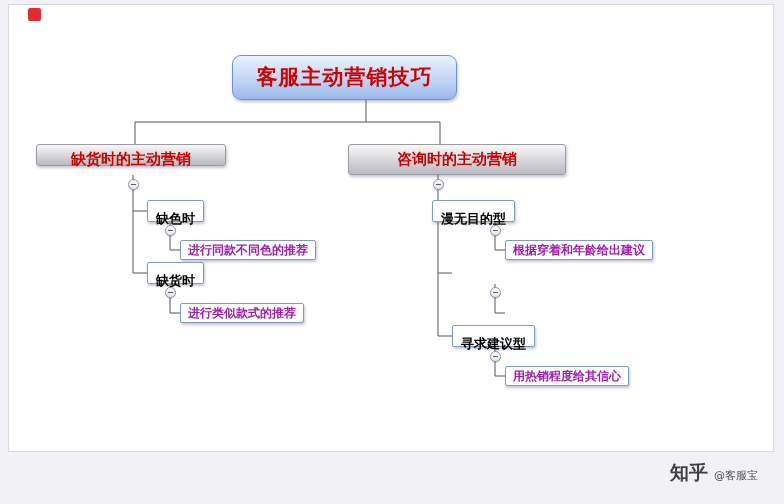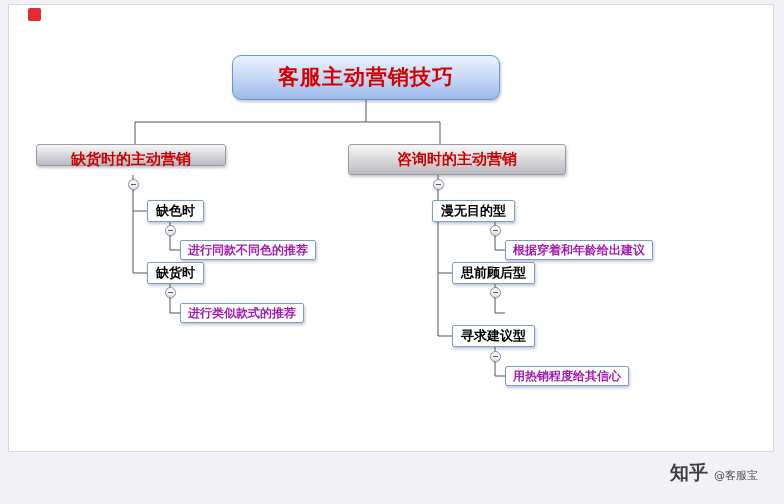--- a/index.html
+++ b/index.html
@@ -32,21 +32,21 @@
     letter-spacing:1px;
   }
   .node.branch{
     border:1px solid #9a9aa2;border-radius:3px;
     background:linear-gradient(180deg,#f8f8f8 0%,#dcdcdf 45%,#b9b9bf 100%);
     color:#cc0000;font-weight:bold;font-size:15px;line-height:29px;
   }
   .node.child{
     border:1px solid #7e9cc9;border-radius:2px;background:#ffffff;
     color:#000;font-weight:bold;font-size:13px;line-height:20px;
-    height:22px;padding:0 8px;
+    height:22px;padding:8px 8px;
   }
   .node.leaf{
     border:1px solid #7e9cc9;border-radius:2px;background:#ffffff;
     color:#a21caf;font-weight:bold;font-size:12px;line-height:18px;
     height:20px;padding:0 7px;
   }
   .toggle{
     position:absolute;width:9px;height:9px;border-radius:50%;
     border:1px solid #8e8e96;
     background:linear-gradient(180deg,#ffffff,#dfe6f0);
@@ -76,35 +76,34 @@
     <path d="M366,100 L366,122 M135,122 L440,122 M135,122 L135,144 M440,122 L440,144"></path>
     <path d="M133,175 L133,273 M133,211 L147,211 M133,273 L147,273"></path>
     <path d="M170,222 L170,250 L180,250"></path>
     <path d="M170,284 L170,313 L180,313"></path>
     <path d="M438,175 L438,336 M438,211 L452,211 M438,273 L452,273 M438,336 L452,336"></path>
     <path d="M495,222 L495,250 L505,250"></path>
     <path d="M495,284 L495,313 L505,313"></path>
     <path d="M495,347 L495,376 L505,376"></path>
   </svg>
 
-  <div class="node root" style="left:232px;top:55px;width:268px;height:45px;">客服主动营销技巧</div>
+  <div class="node root" style="left:232px;top:55px;width:225px;height:45px;">客服主动营销技巧</div>
 
   <div class="node branch" style="left:36px;top:144px;width:190px;height:22px;">缺货时的主动营销</div>
   <div class="node branch" style="left:348px;top:144px;width:218px;height:31px;">咨询时的主动营销</div>
 
   <div class="node child" style="left:147px;top:200px;">缺色时</div>
   <div class="node leaf" style="left:180px;top:240px;">进行同款不同色的推荐</div>
 
   <div class="node child" style="left:147px;top:262px;">缺货时</div>
   <div class="node leaf" style="left:180px;top:303px;">进行类似款式的推荐</div>
 
   <div class="node child" style="left:432px;top:200px;">漫无目的型</div>
   <div class="node leaf" style="left:505px;top:240px;">根据穿着和年龄给出建议</div>
 
-  <div class="node child" style="left:452px;top:262px;">思前顾后型</div>
 
   <div class="node child" style="left:452px;top:325px;">寻求建议型</div>
   <div class="node leaf" style="left:505px;top:366px;">用热销程度给其信心</div>
 
   <div class="toggle" style="left:128px;top:179px;"></div>
   <div class="toggle" style="left:433px;top:179px;"></div>
   <div class="toggle" style="left:165px;top:225px;"></div>
   <div class="toggle" style="left:165px;top:287px;"></div>
   <div class="toggle" style="left:490px;top:225px;"></div>
   <div class="toggle" style="left:490px;top:287px;"></div>

